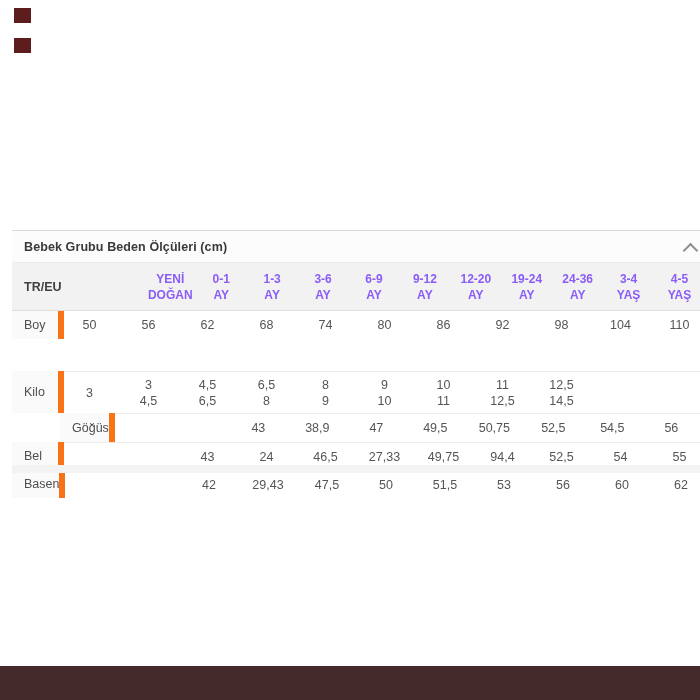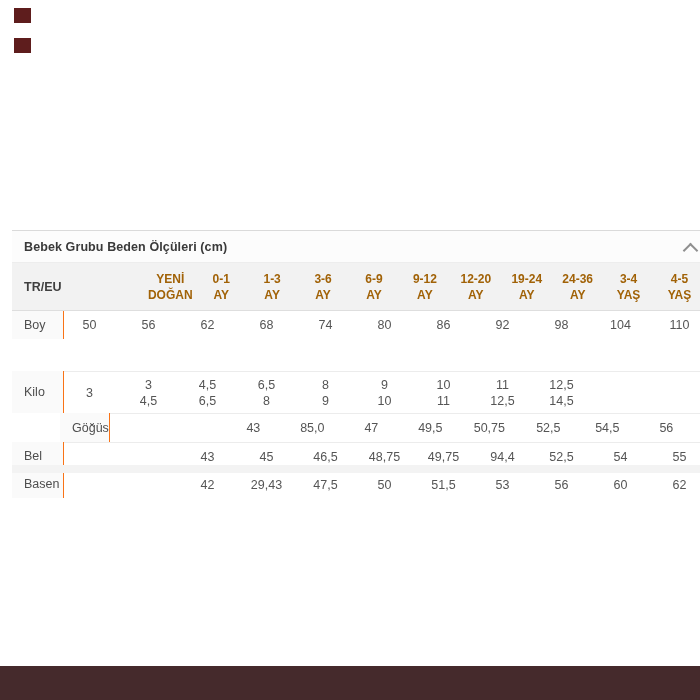--- a/index.html
+++ b/index.html
@@ -16,30 +16,30 @@
 
   
   .widget{position:absolute;left:12px;top:230px;width:700px;height:243px;background:#ffffff;border-top:1px solid #dadada;box-sizing:border-box;}
 
   .acc-header{position:relative;height:32px;background:#fcfcfc;display:flex;align-items:center;padding-left:12px;border-bottom:1px solid #ededed;box-sizing:border-box;}
   .acc-title{font-size:12.5px;font-weight:600;color:#3a3a3a;letter-spacing:.1px;}
   .chev{position:absolute;right:16px;top:14px;width:9px;height:9px;border-top:2px solid #8f8f8f;border-right:2px solid #8f8f8f;transform:rotate(-45deg);}
 
   .thead{display:flex;height:48px;background:#f2f2f2;border-bottom:1px solid #dedede;box-sizing:border-box;width:693px;}
   .corner{width:133px;box-sizing:border-box;padding-left:12px;display:flex;align-items:center;font-size:12.5px;font-weight:700;color:#3f3f3f;}
-  .col{width:51px;display:flex;flex-direction:column;justify-content:center;align-items:center;font-size:12px;font-weight:700;color:#a16207;line-height:16px;text-align:center;}
+  .col{width:51px;display:flex;flex-direction:column;justify-content:center;align-items:center;font-size:12px;font-weight:700;color:#8b5cf6;line-height:16px;text-align:center;}
 
   .tbody{width:693px;}
   .trow{display:flex;}
   .trow:nth-child(1){height:28px;}
   .trow:nth-child(2){height:42px;margin-top:32px;}
   .trow:nth-child(3){height:29px;margin-left:48px;}
   .trow:nth-child(4){height:28px;}
   .trow:nth-child(5){height:28px;}
-  .rowlabel{width:133px;box-sizing:border-box;padding-left:12px;display:flex;align-items:center;background:#fafafa;border-right:1px solid #f97316;font-size:12.5px;color:#4e4e4e;}
+  .rowlabel{width:133px;box-sizing:border-box;padding-left:12px;display:flex;align-items:center;background:#fafafa;border-right:6px solid #f97316;font-size:12.5px;color:#4e4e4e;}
   .cells{display:flex;flex:1;}
   .trow + .trow .cells{border-top:1px solid #ececec;}
   .cells{box-sizing:border-box;gap:8px;}
   .td{width:51px;display:flex;flex-direction:column;justify-content:center;align-items:center;font-size:12.5px;color:#555555;line-height:16px;text-align:center;}
 
   
   .vscroll{position:absolute;top:0;right:0;width:7px;height:100%;background:#f5f5f5;}
   .vthumb{position:absolute;top:6px;left:1px;width:5px;height:205px;background:#c9c9c9;border-radius:3px;}
 
   
@@ -194,21 +194,21 @@
         </div>
         <div class="trow">
           <div class="rowlabel">Göğüs</div>
           <div class="cells">
             <div class="td"></div>
             <div class="td"></div>
             <div class="td">
               <div>43</div>
             </div>
             <div class="td">
-              <div>85,0</div>
+              <div>38,9</div>
             </div>
             <div class="td">
               <div>47</div>
             </div>
             <div class="td">
               <div>49,5</div>
             </div>
             <div class="td">
               <div>50,75</div>
             </div>
@@ -228,27 +228,27 @@
         </div>
         <div class="trow">
           <div class="rowlabel">Bel</div>
           <div class="cells">
             <div class="td"></div>
             <div class="td"></div>
             <div class="td">
               <div>43</div>
             </div>
             <div class="td">
-              <div>45</div>
+              <div>24</div>
             </div>
             <div class="td">
               <div>46,5</div>
             </div>
             <div class="td">
-              <div>48,75</div>
+              <div>27,33</div>
             </div>
             <div class="td">
               <div>49,75</div>
             </div>
             <div class="td">
               <div>94,4</div>
             </div>
             <div class="td">
               <div>52,5</div>
             </div>

